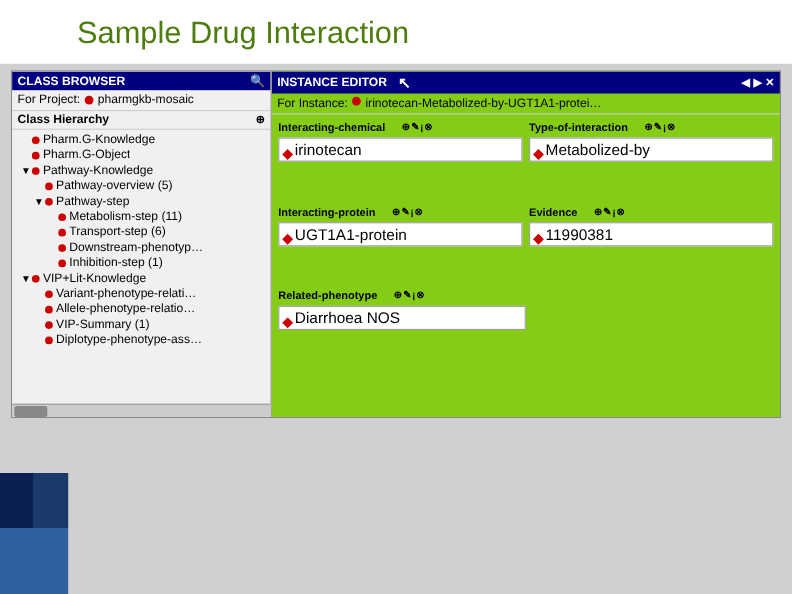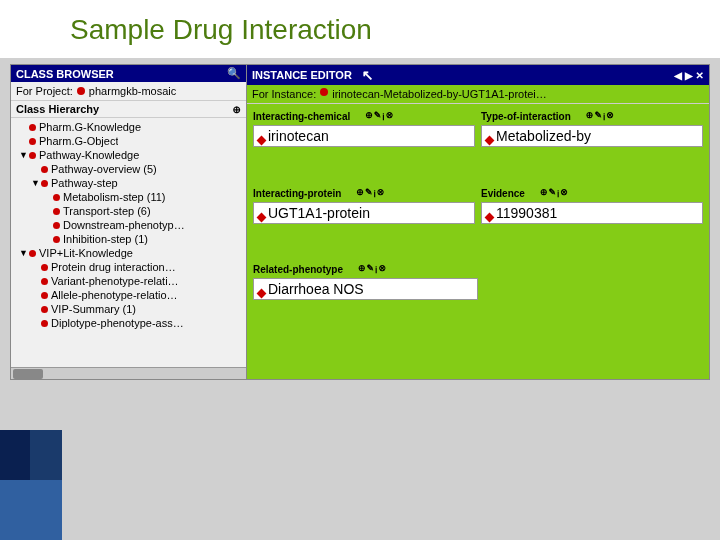--- a/index.html
+++ b/index.html
@@ -274,25 +274,20 @@
         <span class="label">Inhibition-step (1)</span>
       </div>
       <div class="tree-item tree-indent-1">
         <span class="tree-arrow" style="cursor:pointer;">▼</span>
         <span class="dot"></span>
         <span class="label">VIP+Lit-Knowledge</span>
       </div>
       <div class="tree-item tree-indent-2">
         <span class="tree-arrow"></span>
         <span class="dot"></span>
-        <span class="label">Protein drug interaction…</span>
-      </div>
-      <div class="tree-item tree-indent-2">
-        <span class="tree-arrow"></span>
-        <span class="dot"></span>
         <span class="label">Variant-phenotype-relati…</span>
       </div>
       <div class="tree-item tree-indent-2">
         <span class="tree-arrow"></span>
         <span class="dot"></span>
         <span class="label">Allele-phenotype-relatio…</span>
       </div>
       <div class="tree-item tree-indent-2">
         <span class="tree-arrow"></span>
         <span class="dot"></span>

